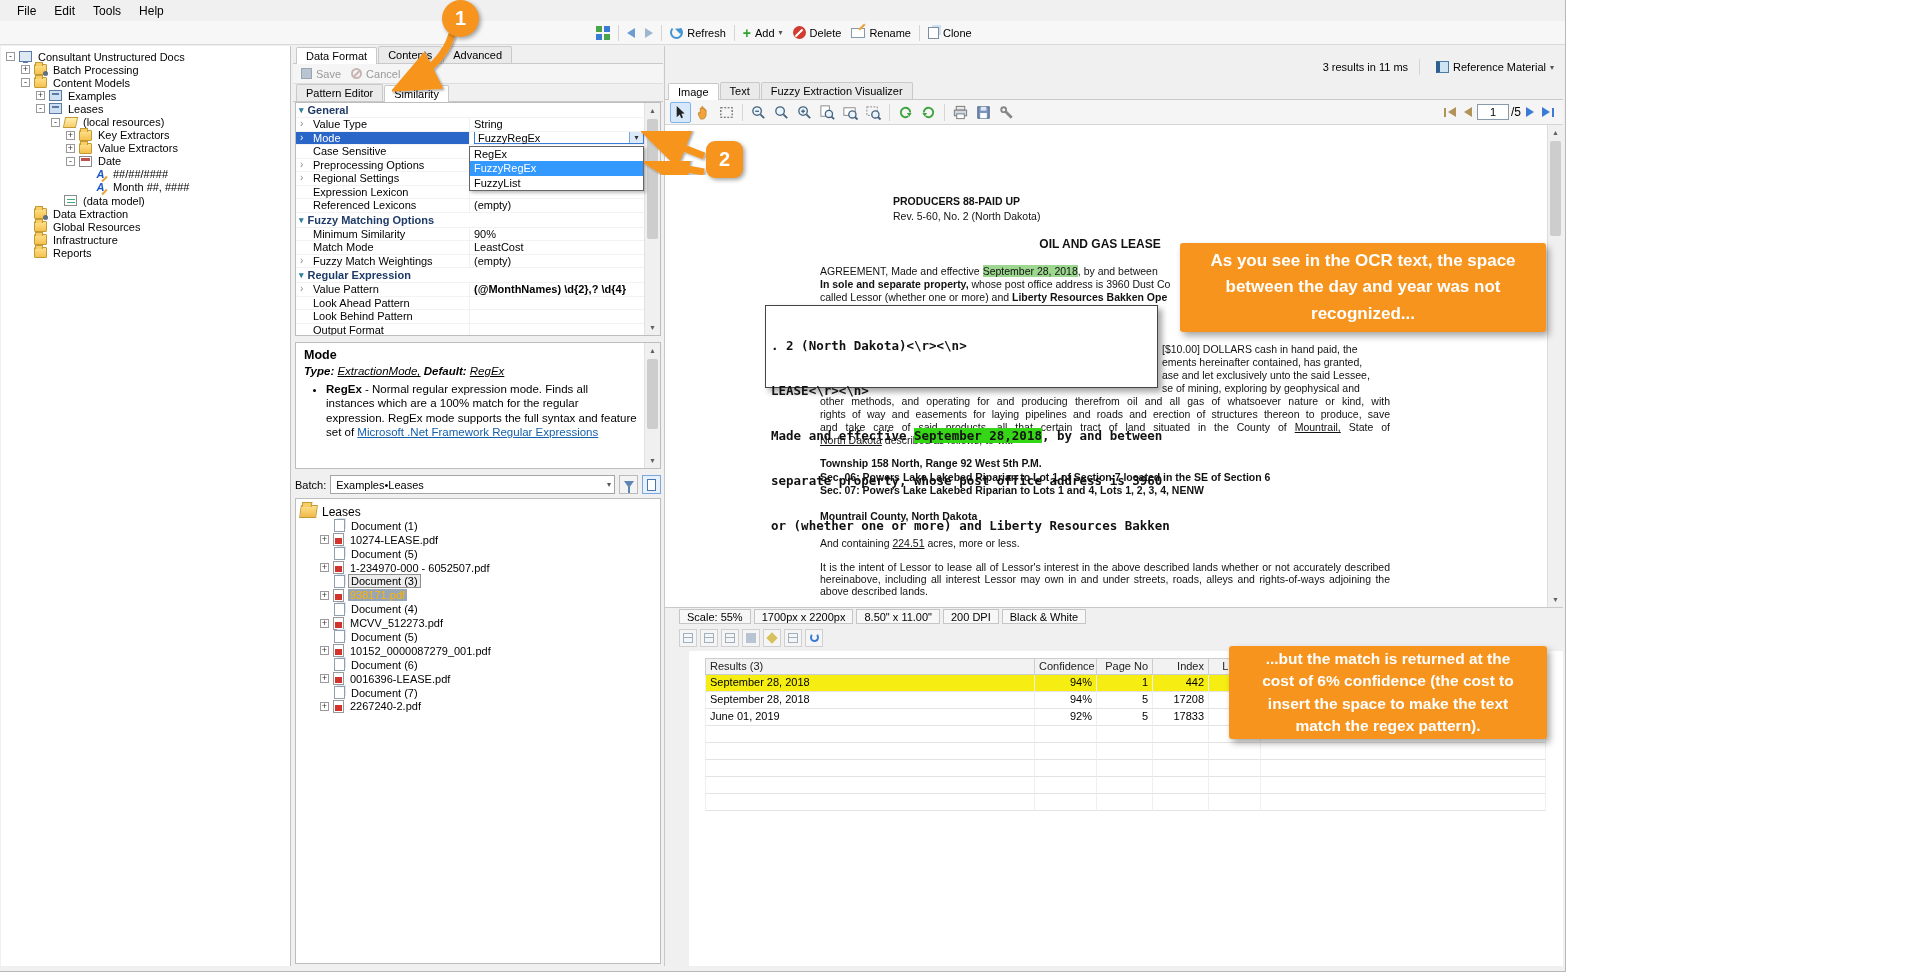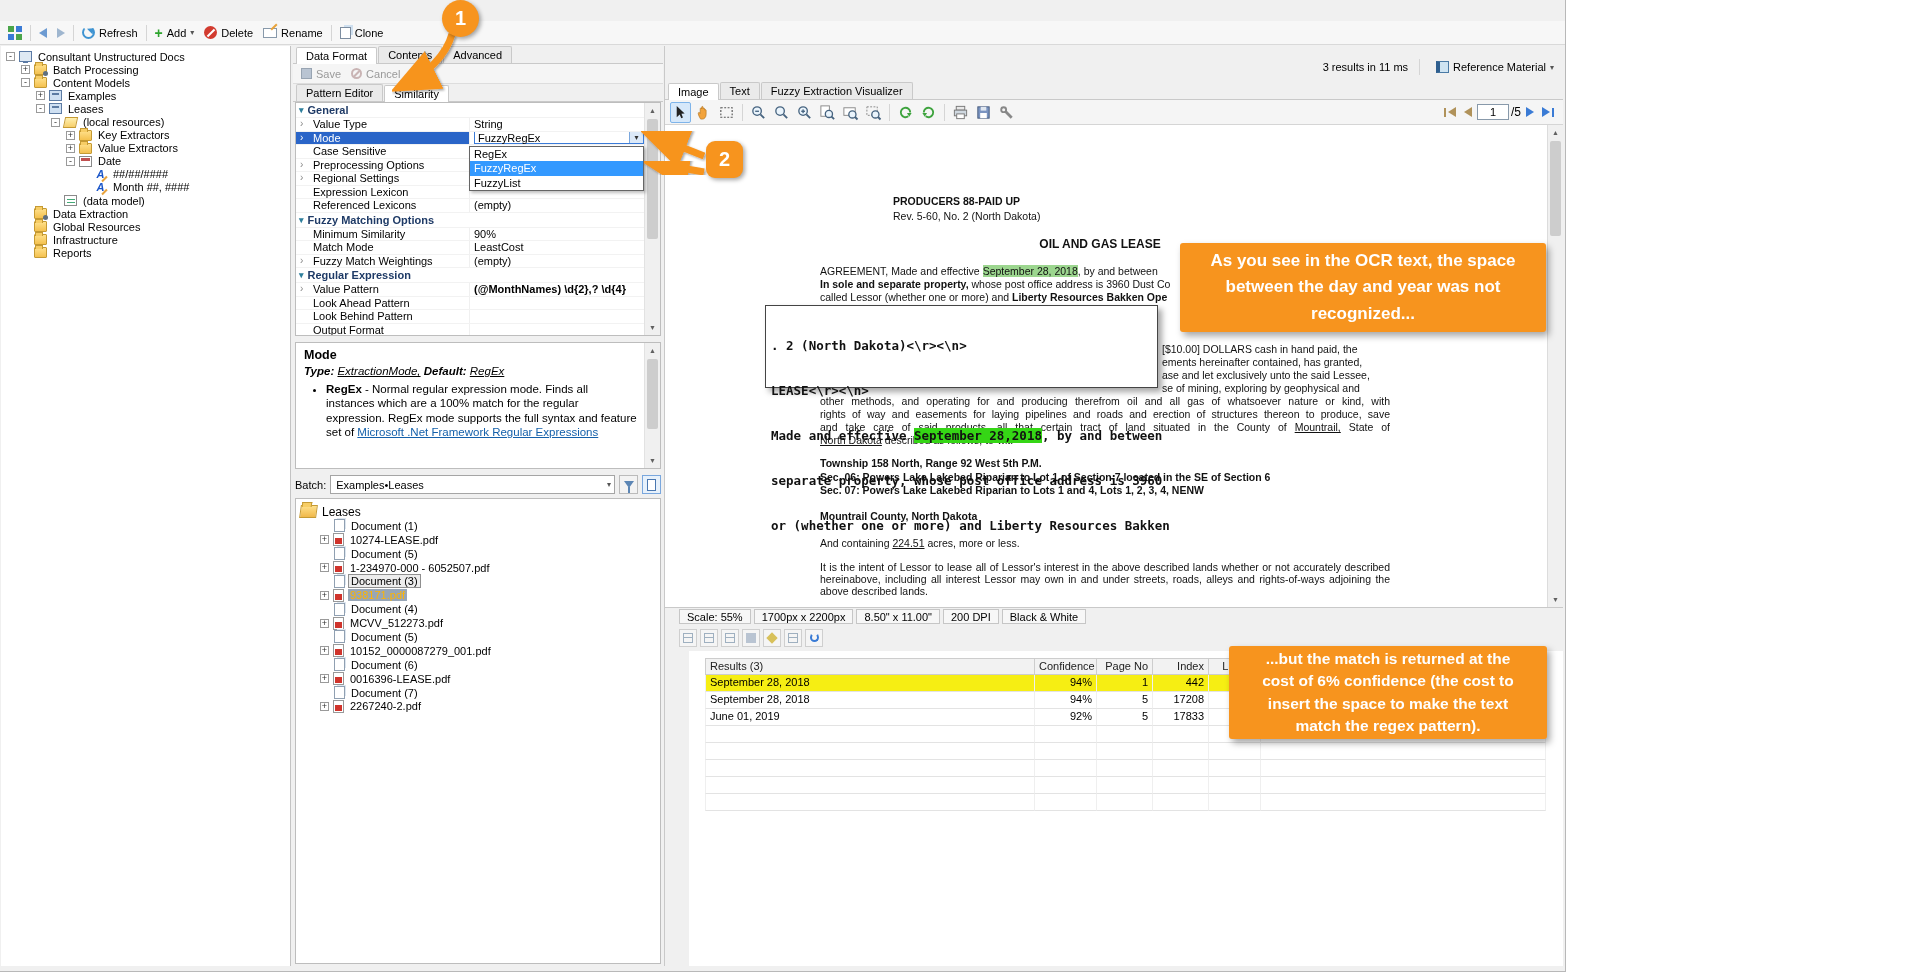--- a/index.html
+++ b/index.html
@@ -3,21 +3,21 @@
 <meta charset="utf-8">
 <style>
   * { margin:0; padding:0; box-sizing:border-box; }
   html,body { width:1923px; height:978px; background:#fff; font-family:"Liberation Sans",sans-serif; font-size:12px; color:#000; overflow:hidden; }
   body { position:relative; }
   .app { position:absolute; left:0; top:0; width:1566px; height:972px; background:#f0f0f0; border-right:1px solid #b8b8b8; border-bottom:1px solid #b8b8b8; }
 
   
   .menubar { position:absolute; left:0; top:0; right:0; height:21px; background:#f0f0f0; display:flex; align-items:center; padding-left:8px; }
   .menu-item { padding:2px 9px; cursor:default; }
-  .toolbar { position:absolute; left:0; top:21px; right:0; height:24px; background:#f7f7f7; border-bottom:1px solid #d9d9d9; display:flex; align-items:center; padding-left:3px; font-size:11px; }
+  .toolbar { position:absolute; left:0; top:21px; right:0; height:24px; background:#f7f7f7; border-bottom:1px solid #d9d9d9; display:flex; align-items:center; padding-left:3px; font-size:11px;justify-content:center; }
   .tb-btn { display:flex; align-items:center; gap:4px; padding:2px 5px; border-radius:2px; }
   .tb-sep { width:1px; height:16px; background:#d5d5d5; margin:0 3px; }
   .grid-ico { width:14px; height:14px; display:inline-block; background:
       linear-gradient(#4aa54a,#4aa54a) 0 0/6px 6px no-repeat,
       linear-gradient(#3a7bd5,#3a7bd5) 8px 0/6px 6px no-repeat,
       linear-gradient(#3a7bd5,#3a7bd5) 0 8px/6px 6px no-repeat,
       linear-gradient(#4aa54a,#4aa54a) 8px 8px/6px 6px no-repeat; }
   .tri-l { width:0; height:0; border-top:5px solid transparent; border-bottom:5px solid transparent; border-right:8px solid #6d9bd2; display:inline-block; }
   .tri-r { width:0; height:0; border-top:5px solid transparent; border-bottom:5px solid transparent; border-left:8px solid #9fb6cf; display:inline-block; }
   .refresh-ico { width:13px; height:13px; border:2px solid #3f94d2; border-radius:50%; border-top-color:transparent; position:relative; display:inline-block; }
@@ -166,20 +166,26 @@
   .callout { position:absolute; background:#F7941E; color:#fff; font-weight:bold; text-align:center; z-index:18; border-radius:3px; box-shadow:3px 4px 7px rgba(0,0,0,.35); display:flex; align-items:center; justify-content:center; }
   .callout.c-top { left:1180px; top:243px; width:366px; height:89px; font-size:17px; line-height:1.55; padding:6px 12px; }
   .callout.c-bottom { left:1229px; top:646px; width:318px; height:93px; font-size:15.5px; line-height:1.45; padding:6px 20px; }
   svg.arrows { position:absolute; left:0; top:0; width:1923px; height:978px; z-index:19; pointer-events:none; }
 </style>
 </head>
 <body>
 
 <div class="app">
 
+  <div class="menubar">
+    <span class="menu-item">File</span>
+    <span class="menu-item">Edit</span>
+    <span class="menu-item">Tools</span>
+    <span class="menu-item">Help</span>
+  </div>
 
   <div class="toolbar">
     <span class="tb-btn">
         <span class="grid-ico"></span>
       </span>
     <span class="tb-sep"></span>
     <span class="tb-btn">
         <span class="tri-l"></span>
       </span>
     <span class="tb-btn">

